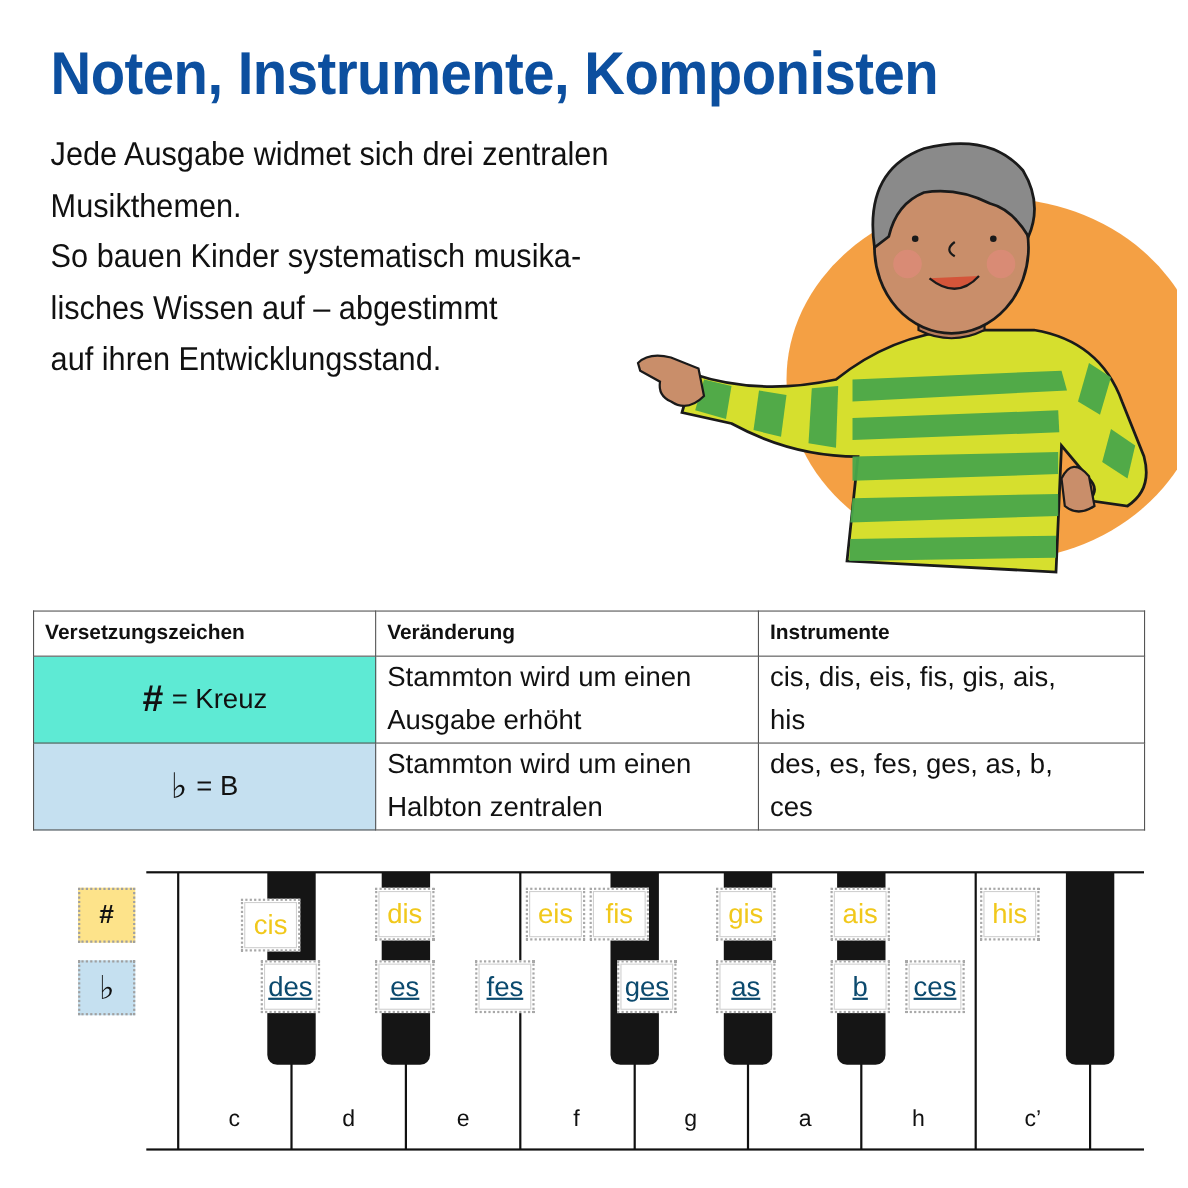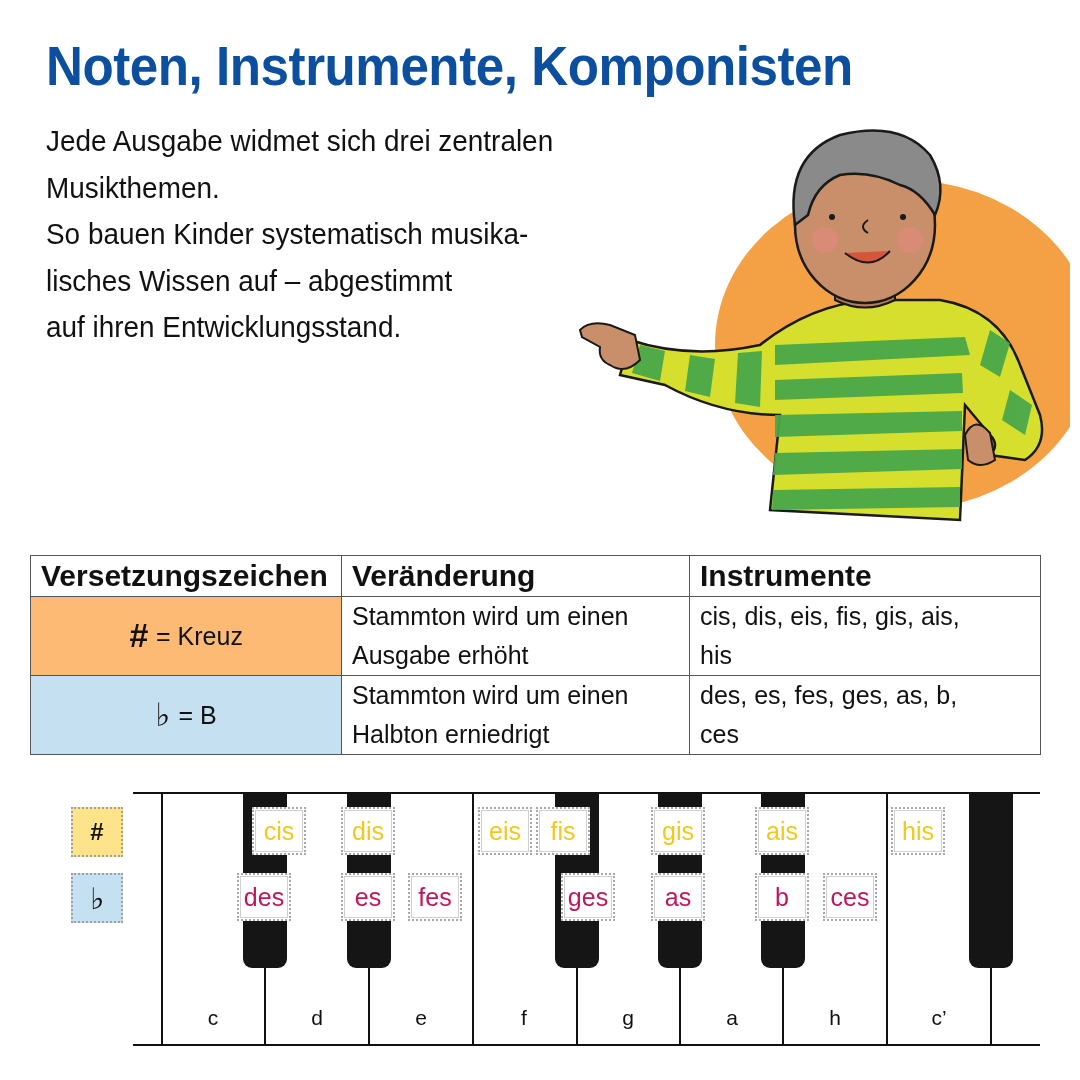--- a/index.html
+++ b/index.html
@@ -10,40 +10,40 @@
            transform: scaleX(0.93); transform-origin: left top; white-space: nowrap; }
   .intro { position: absolute; left: 46px; top: 118px; width: 700px; margin: 0;
            font-size: 30px; line-height: 46.5px; color: #111;
            transform: scaleX(0.93); transform-origin: left top; }
   .intro span { display: block; white-space: nowrap; }
   .illustration { position: absolute; left: 570px; top: 115px; width: 500px; height: 420px; }
 
   table.acc { position: absolute; left: 30px; top: 555px; width: 1011px; border-collapse: collapse;
               font-size: 25px; }
   table.acc th, table.acc td { border: 1.5px solid #555; padding: 0 10px; vertical-align: middle; text-align: left; }
-  table.acc th { height: 40px; font-weight: bold; font-size: 30px; }
+  table.acc th { height: 40px; font-weight: bold; font-size: 19px; }
   table.acc td { height: 78px; line-height: 39px; }
   table.acc td.sym { text-align: center; font-size: 25px; }
-  .row-sharp td.sym { background: #fdba74; }
+  .row-sharp td.sym { background: #5eead4; }
   .row-flat td.sym { background: #c5e0f0; }
   .sym-glyph { font-size: 34px; font-weight: bold; font-style: italic; margin-right: 8px; vertical-align: -2px; }
   .sym-glyph.flat { font-style: normal; font-weight: normal; font-family: "DejaVu Serif", serif; font-size: 32px; }
 
   .keyboard { position: absolute; left: 0; top: 0; width: 1080px; height: 1080px; pointer-events: none; }
   .keyboard * { pointer-events: auto; }
   .kb-line { position: absolute; background: #111; }
   .black-key { position: absolute; background: #151515; width: 44px; top: 793px; height: 175px;
                border-radius: 0 0 9px 9px; }
   .key-label { position: absolute; top: 1006px; font-size: 21px; color: #111; width: 40px; text-align: center; }
   .note-box { position: absolute; width: 54px; height: 48px; background: #fff;
               border: 2px dotted #a8a8a8; outline: 1px solid #d0d0d0; outline-offset: -4px;
               display: flex; align-items: center; justify-content: center;
               font-size: 25px; box-sizing: border-box; }
   .note-box.sharp { top: 807px; color: #f1c81b; }
-  .note-box.flat { top: 873px; color: #be185d; }
+  .note-box.flat { top: 873px; color: #0c4a6e; text-decoration: underline; }
   .legend-box { position: absolute; left: 71px; width: 52px; height: 50px; box-sizing: border-box;
                 border: 2px dotted #a0a0a0; display: flex; align-items: center; justify-content: center;
                 font-size: 24px; color: #111; }
   .legend-box.sharp { top: 807px; background: #fde38a; font-weight: bold; }
   .legend-box.flat { top: 873px; background: #c5e0f0; font-family: "DejaVu Serif", serif; font-size: 30px; }
 </style>
 </head>
 <body>
 
 <h1 class="title">Noten, Instrumente, Komponisten</h1>
@@ -114,21 +114,21 @@
         <span>cis, dis, eis, fis, gis, ais,</span><br>
         <span>his</span>
       </td>
     </tr>
     <tr class="row-flat">
       <td class="sym">
         <span class="sym-glyph flat">♭</span><span>= B</span>
       </td>
       <td>
         <span>Stammton wird um einen</span><br>
-        <span>Halbton erniedrigt</span>
+        <span>Halbton zentralen</span>
       </td>
       <td>
         <span>des, es, fes, ges, as, b,</span><br>
         <span>ces</span>
       </td>
     </tr>
   </tbody>
 </table>
 
 <div class="keyboard">
@@ -159,28 +159,28 @@
 
   <div class="key-label" style="left:193px;">c</div>
   <div class="key-label" style="left:297px;">d</div>
   <div class="key-label" style="left:401px;">e</div>
   <div class="key-label" style="left:504px;">f</div>
   <div class="key-label" style="left:608px;">g</div>
   <div class="key-label" style="left:712px;">a</div>
   <div class="key-label" style="left:815px;">h</div>
   <div class="key-label" style="left:919px;">c’</div>
 
-  <div class="note-box sharp" style="left:252px;">cis</div>
+  <div class="note-box sharp" style="left:219px;margin-top:10px;">cis</div>
   <div class="note-box sharp" style="left:341px;">dis</div>
   <div class="note-box sharp" style="left:478px;">eis</div>
   <div class="note-box sharp" style="left:536px;">fis</div>
   <div class="note-box sharp" style="left:651px;">gis</div>
   <div class="note-box sharp" style="left:755px;">ais</div>
   <div class="note-box sharp" style="left:891px;">his</div>
 
   <div class="note-box flat" style="left:237px;">des</div>
   <div class="note-box flat" style="left:341px;">es</div>
-  <div class="note-box flat" style="left:408px;">fes</div>
+  <div class="note-box flat" style="left:432px;">fes</div>
   <div class="note-box flat" style="left:548px;margin-left:13px;">ges</div>
   <div class="note-box flat" style="left:651px;text-align:right;">as</div>
   <div class="note-box flat" style="left:755px;">b</div>
   <div class="note-box flat" style="left:823px;">ces</div>
 </div>
 
 </body></html>

